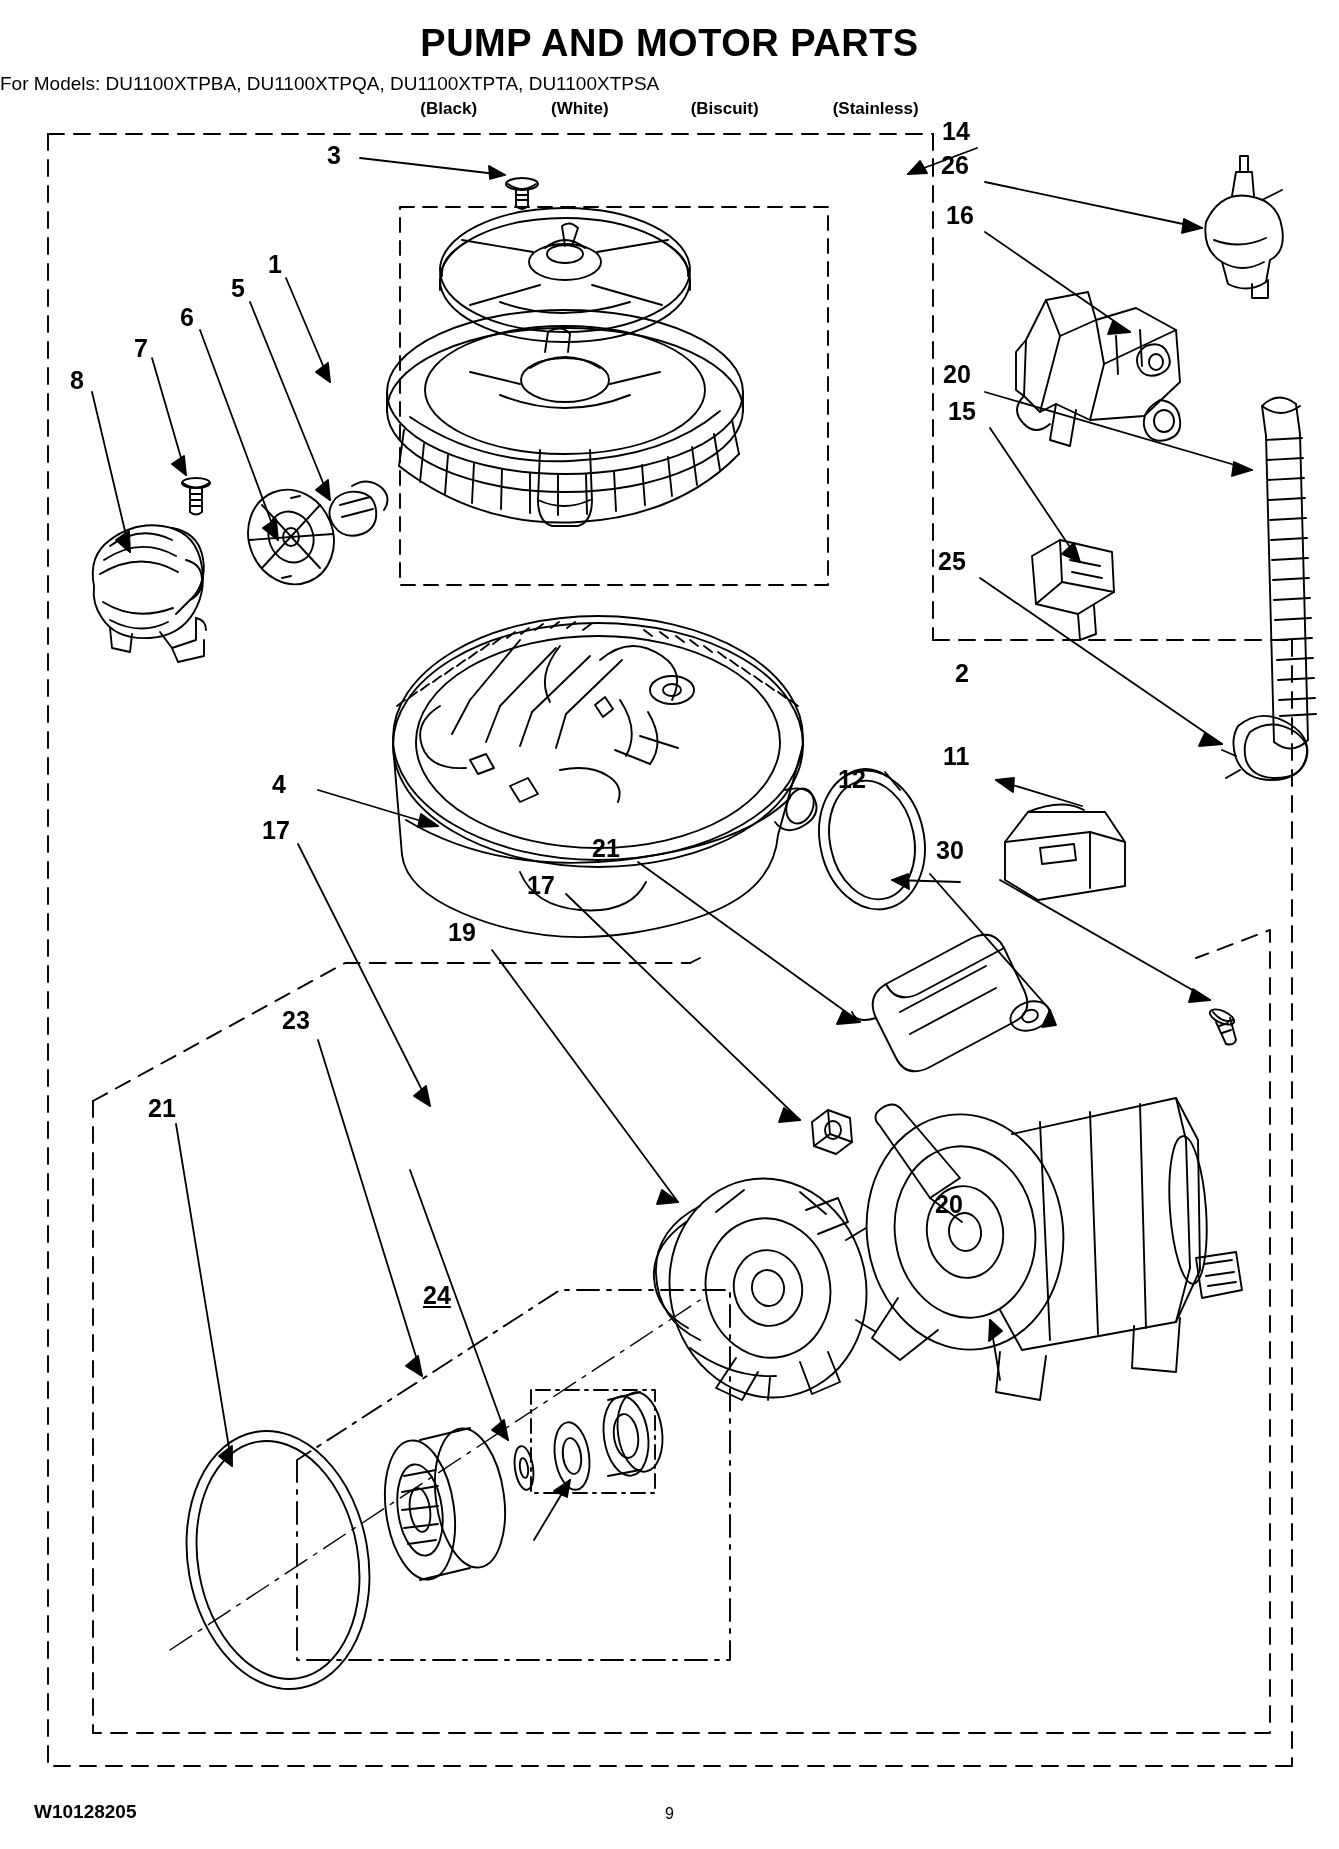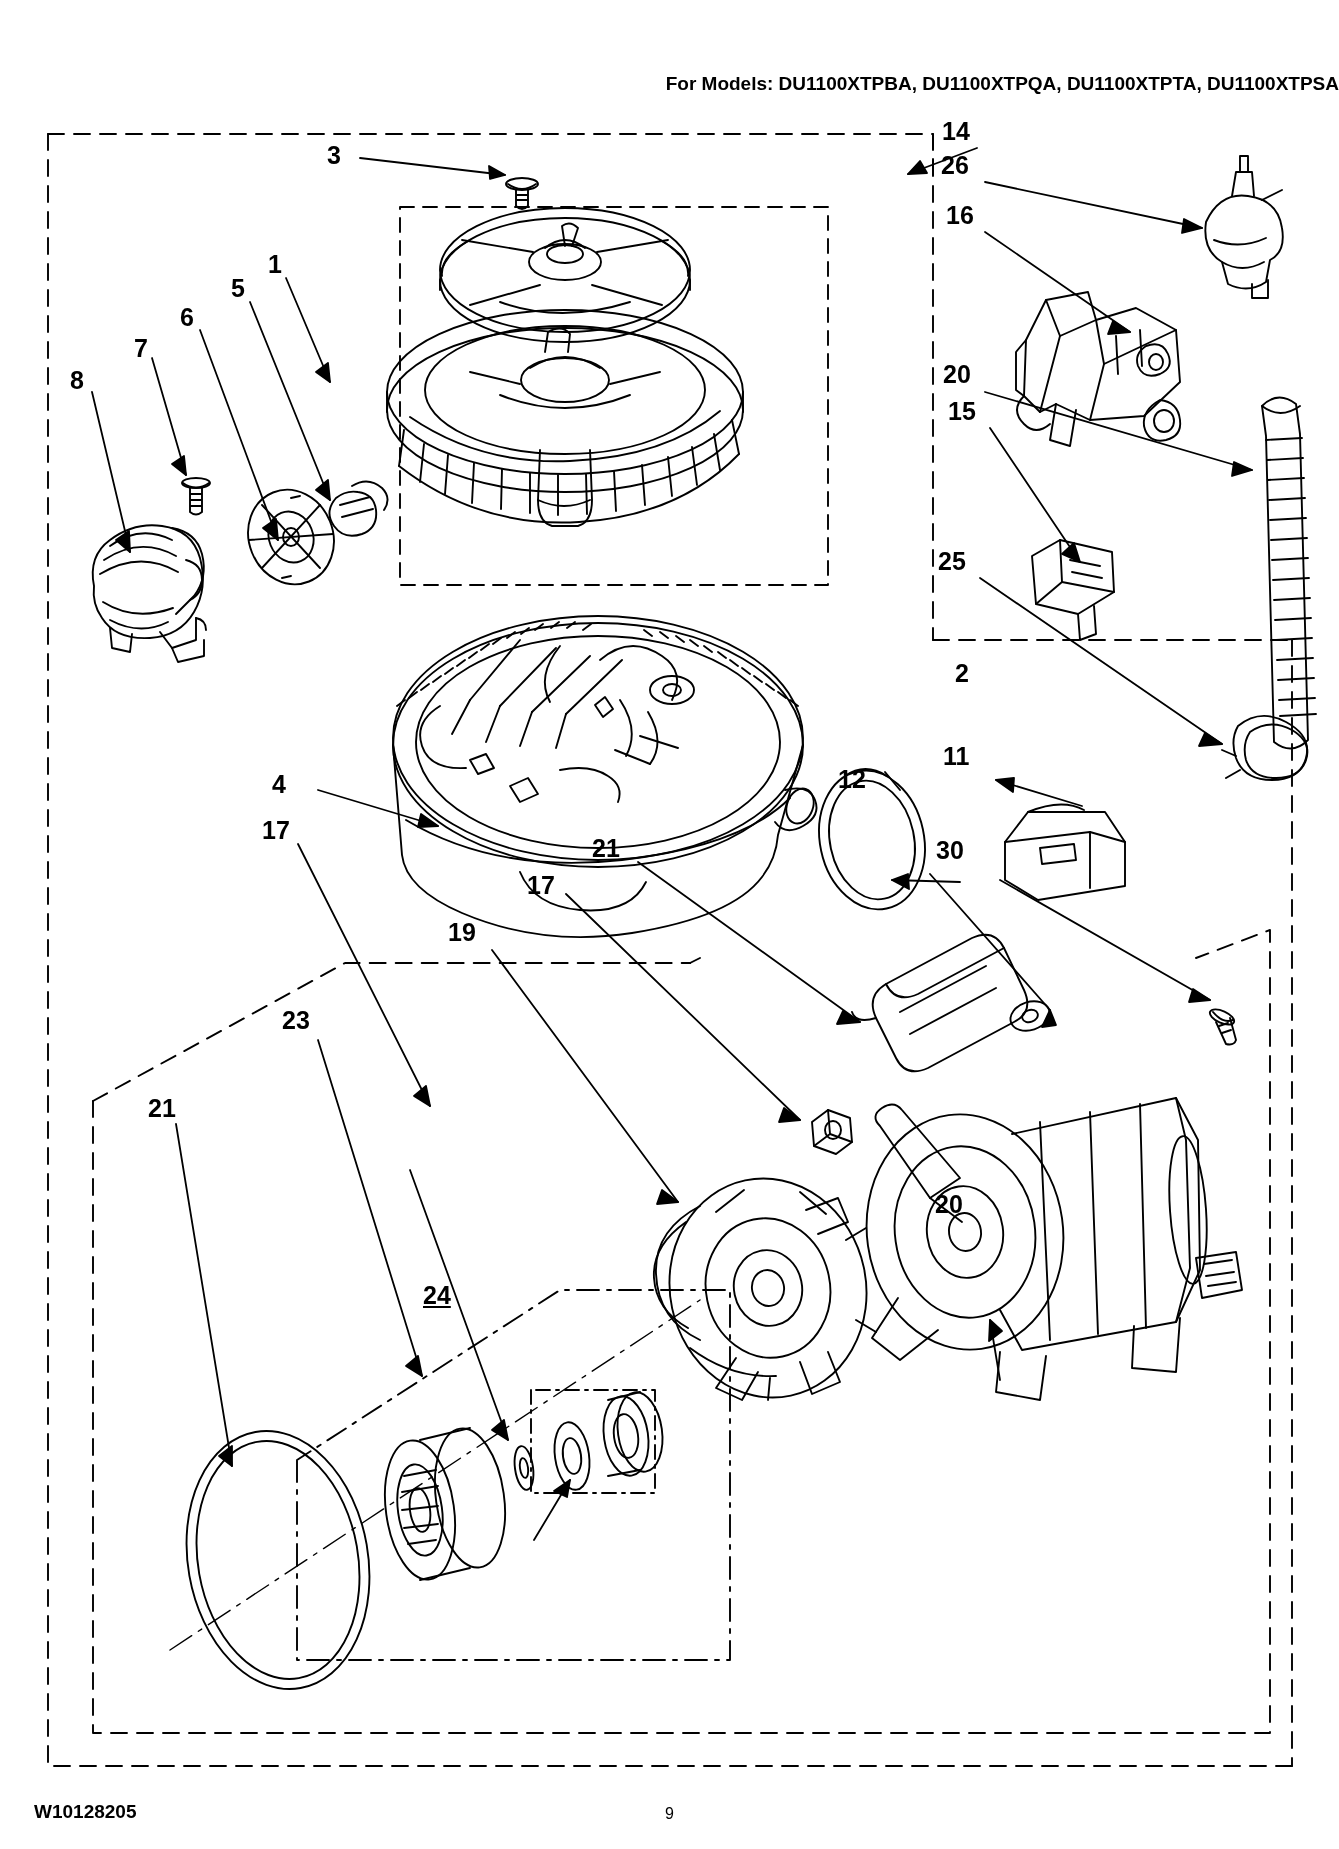--- a/index.html
+++ b/index.html
@@ -25,23 +25,23 @@
     text-align: center;
     font-size: 38px;
     font-weight: bold;
     letter-spacing: 0.5px;
   }
   .subtitle {
     position: absolute;
     top: 73px;
     left: 0;
     width: 100%;
-    text-align: right;
+    text-align: left;
     font-size: 19px;
-    font-weight: bold;
+    font-weight: normal;
   }
   .finishes {
     position: absolute;
     top: 99px;
     left: 0;
     width: 100%;
     text-align: center;
     font-size: 17px;
     font-weight: bold;
   }
@@ -82,21 +82,25 @@
     font-family: "Liberation Sans", sans-serif;
     line-height: 1;
     white-space: nowrap;
   }
 </style>
 </head>
 <body>
 
 <div id="page">
 
+  <div class="title">PUMP AND MOTOR PARTS</div>
   <div class="subtitle">For Models: DU1100XTPBA, DU1100XTPQA, DU1100XTPTA, DU1100XTPSA</div>
+  <div class="finishes">
+    <span>(Black)</span><span class="fin-gap1"></span><span>(White)</span><span class="fin-gap2"></span><span>(Biscuit)</span><span class="fin-gap3"></span><span>(Stainless)</span>
+  </div>
 
   <svg id="canvas" viewBox="0 0 1339 1849">
     <g fill="none" stroke="#000" stroke-width="1.9" stroke-linecap="round" stroke-linejoin="round">
 
       <path d="M48 134 L933 134 L933 185" stroke-dasharray="16,10"></path>
       <path d="M48 134 L48 1766 L1292 1766 L1292 1766" stroke-dasharray="16,10"></path>
 
       <path d="M933 134 L933 640 L48 640" stroke-dasharray="16,10" opacity="0"></path>
       <path d="M933 134 L933 640" stroke-dasharray="16,10"></path>
 

